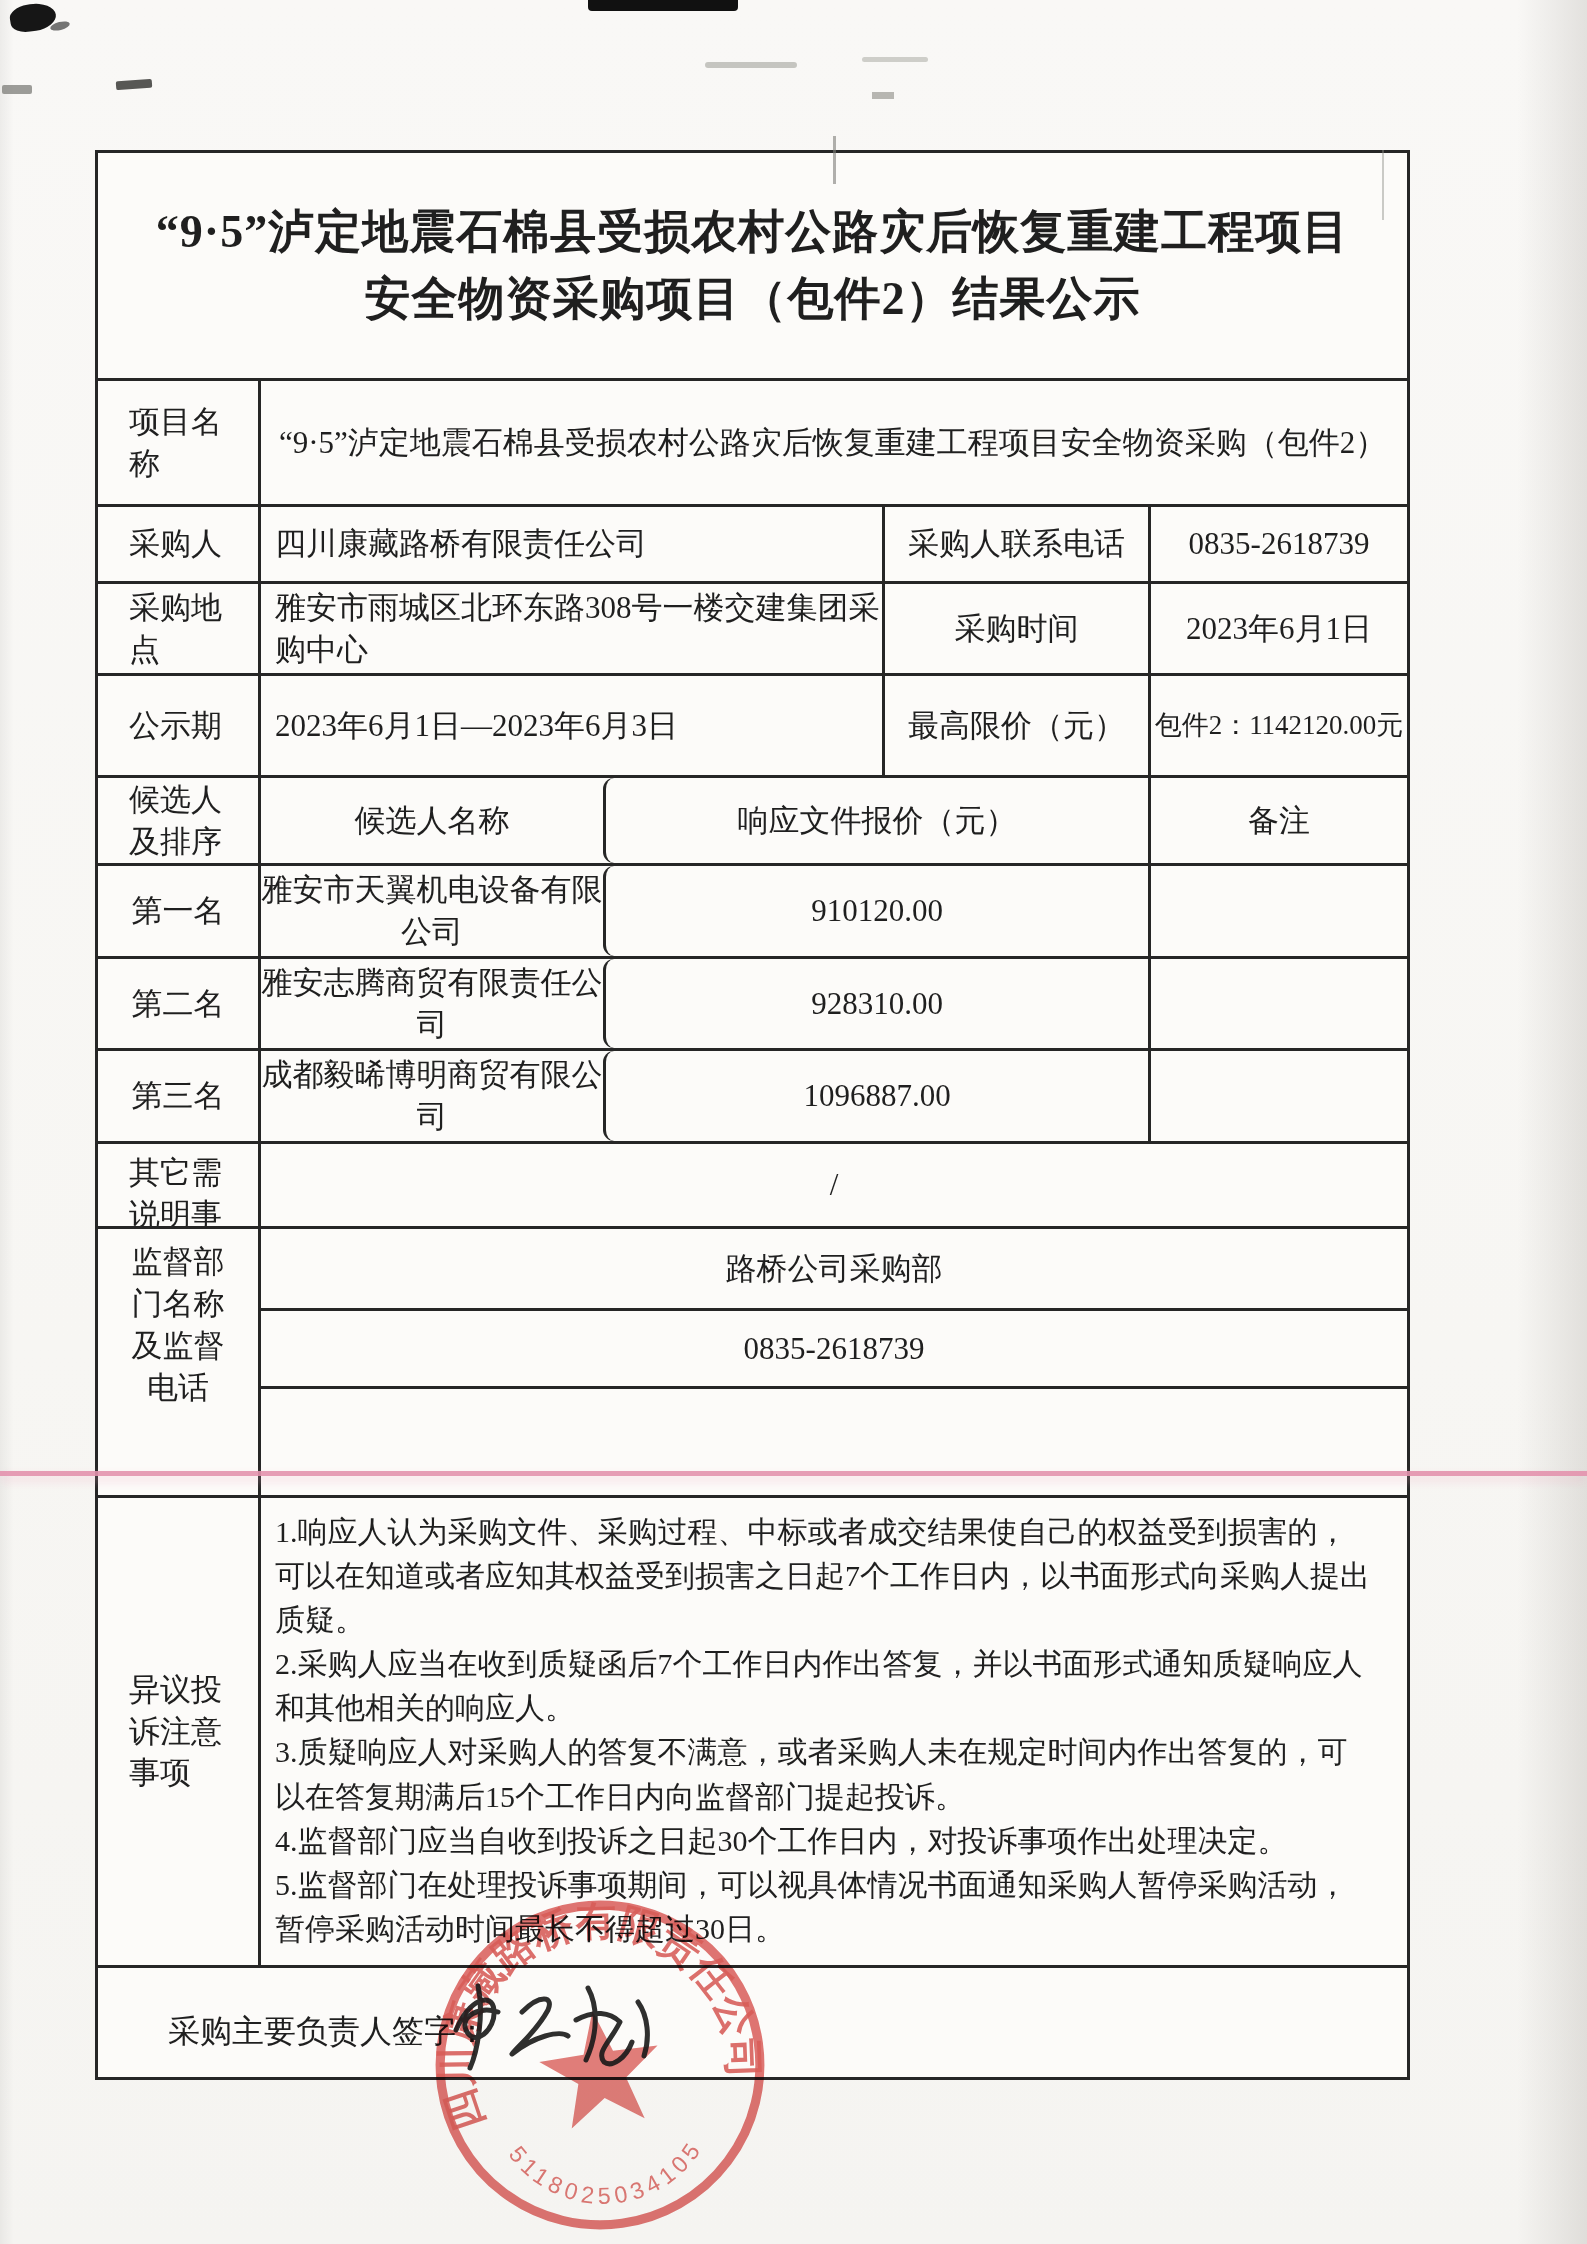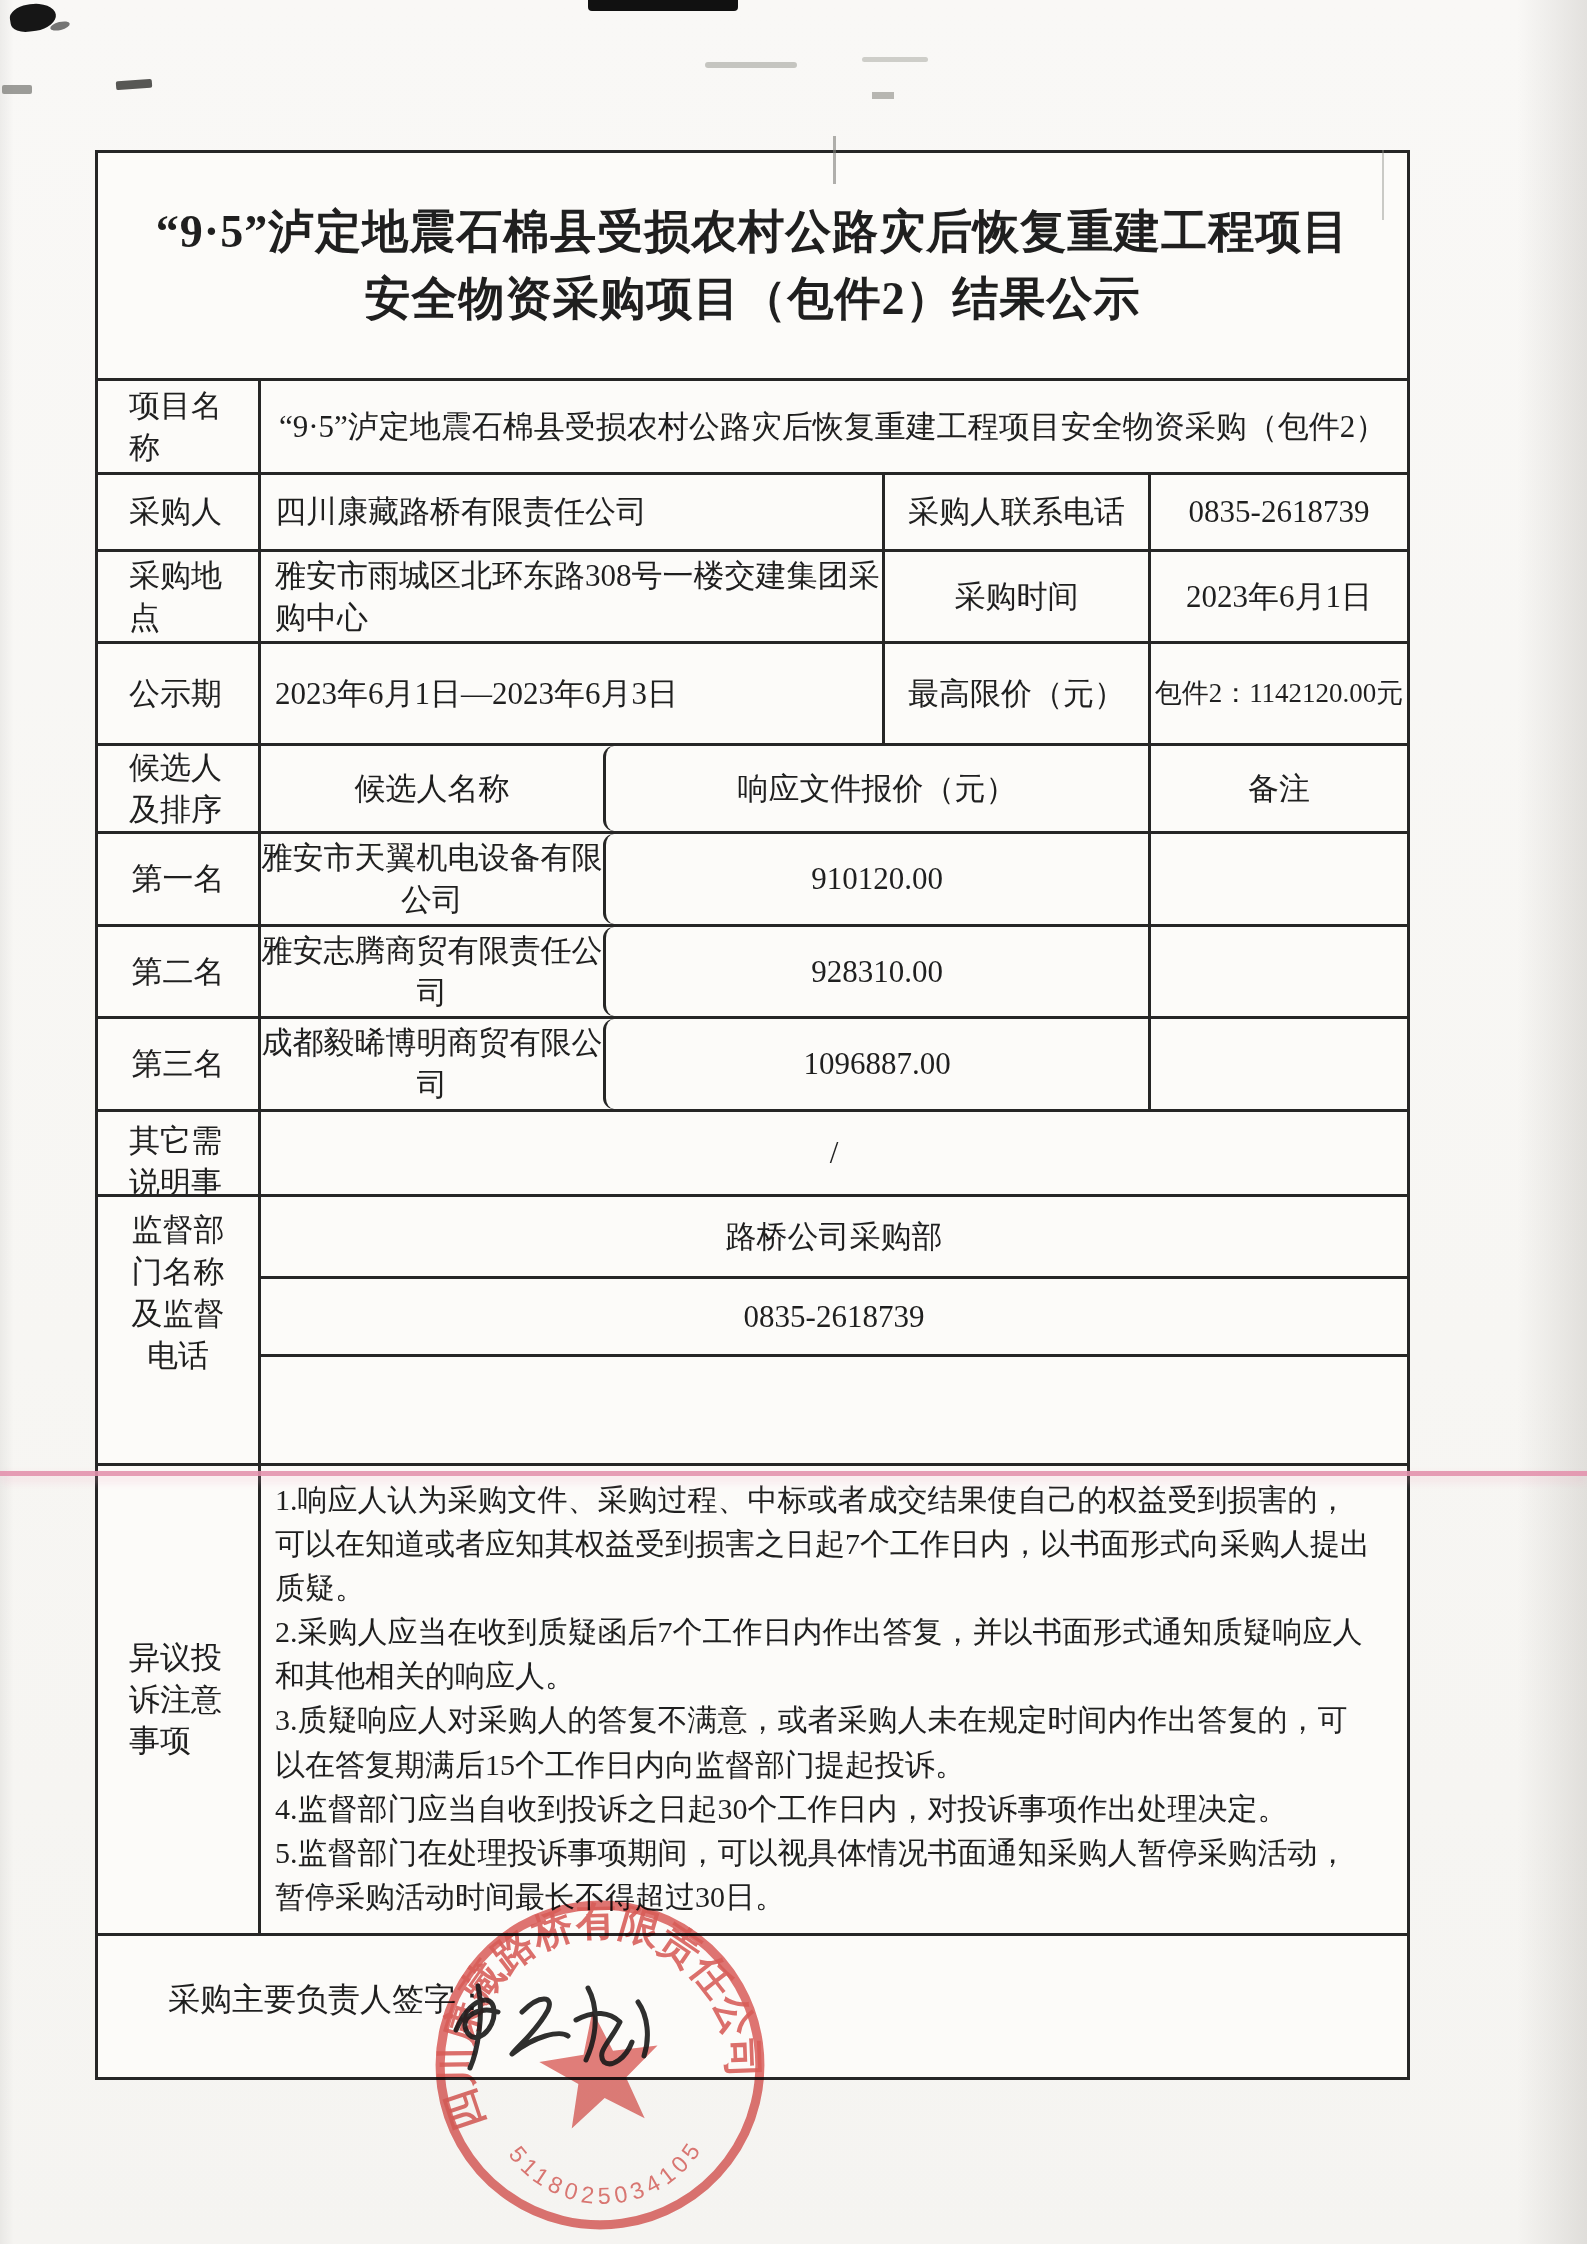--- a/index.html
+++ b/index.html
@@ -101,21 +101,21 @@
   <div class="artifact vline1"></div>
   <div class="artifact vline2"></div>
   <div class="pink-line"></div>
 
   <div class="doc-table">
 
     <div class="row first" style="height:225px">
       <div class="cell nb grow title-cell">“9·5”泸定地震石棉县受损农村公路灾后恢复重建工程项目安全物资采购项目（包件2）结果公示</div>
     </div>
 
-    <div class="row" style="height:94px">
+    <div class="row" style="height:126px">
       <div class="cell nb lbl">
           <span class="t">项目名称</span>
         </div>
       <div class="cell grow left" style="padding-left:18px">“9·5”泸定地震石棉县受损农村公路灾后恢复重建工程项目安全物资采购（包件2）</div>
     </div>
 
     <div class="row" style="height:77px">
       <div class="cell nb lbl">
           <span class="t">采购人</span>
         </div>

